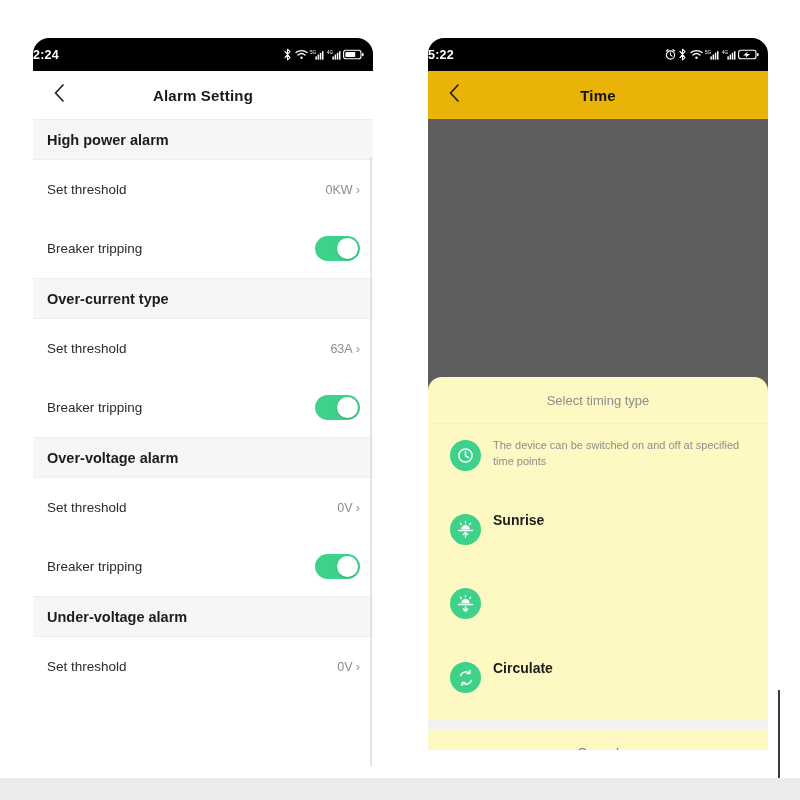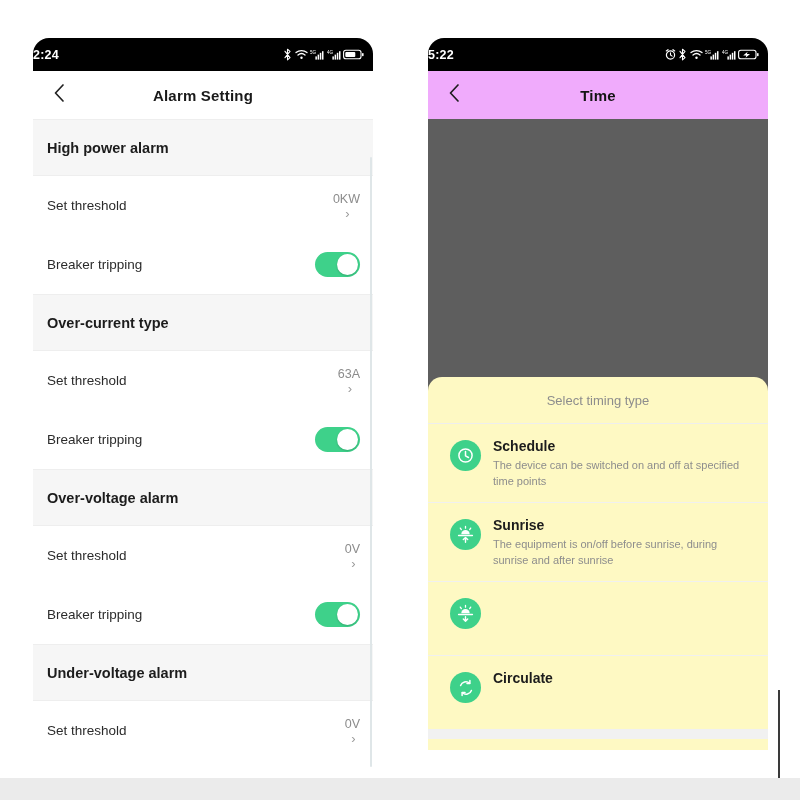--- a/index.html
+++ b/index.html
@@ -96,21 +96,21 @@
   }
 
   
   .alarm-body {
     position: relative;
     height: 659px;
     background: #ffffff;
     overflow: hidden;
   }
   .section-header {
-    height: 57px;
+    height: 41px;
     background: #f6f6f6;
     display: flex;
     align-items: center;
     padding: 0 0 0 14px;
     border-top: 1px solid #eeeeee;
     border-bottom: 1px solid #eeeeee;
   }
   .section-header .sh-label {
     font-size: 14.5px;
     font-weight: bold;
@@ -125,21 +125,20 @@
     padding: 0 13px 0 14px;
   }
   .row-label {
     font-size: 13.5px;
     color: #2b2b2b;
   }
   .row-right {
     display: flex;
     align-items: center;
     gap: 1px;
-    flex-direction: column;
   }
   .row-value {
     font-size: 12.5px;
     color: #8c8c8c;
   }
   .chev {
     color: #9a9a9a;
     font-size: 13px;
     line-height: 1;
     margin-left: 2px;
@@ -421,21 +420,21 @@
         <span>
           <svg width="21" height="11" viewBox="0 0 21 11">
               <rect x="0.6" y="1.2" width="17.4" height="8.6" rx="2.3" fill="none" stroke="#ffffff" stroke-width="1.1"></rect>
               <path d="M9.6 2.7L5.2 6.4h3.1L7.6 8.8l4.4-3.7H8.9z" fill="#ffffff"></path>
               <rect x="19" y="4" width="1.6" height="3.2" rx="0.7" fill="#ffffff"></rect>
             </svg>
         </span>
       </div>
     </div>
 
-    <div class="navbar" style="background:#f0abfc;">
+    <div class="navbar" style="background:#eab308;">
       <div class="nav-back">
         <span>
           <svg width="12" height="20" viewBox="0 0 12 20">
               <path d="M10 2L2.5 10 10 18" fill="none" stroke="#1e1e1e" stroke-width="1.7" stroke-linecap="round" stroke-linejoin="round"></path>
             </svg>
         </span>
       </div>
       <div class="nav-title" style="color:#141414;">Time</div>
     </div>
 
@@ -446,37 +445,35 @@
         <div class="sheet-title">Select timing type</div>
 
         <div class="option-row">
           <span class="opt-icon">
             <svg width="17" height="17" viewBox="0 0 17 17">
                 <circle cx="8.5" cy="8.5" r="6.6" fill="none" stroke="#ffffff" stroke-width="1.5"></circle>
                 <path d="M8.5 4.6v4.2l3 1.7" fill="none" stroke="#ffffff" stroke-width="1.5" stroke-linecap="round" stroke-linejoin="round"></path>
               </svg>
           </span>
           <span class="opt-text">
-            <span class="opt-title" style="display:block">Schedule</span>
             <span class="opt-desc" style="display:block">The device can be switched on and off at specified time points</span>
           </span>
         </div>
 
         <div class="option-row">
           <span class="opt-icon">
             <svg width="19" height="19" viewBox="0 0 19 19">
               <path d="M9.5 1.4v1.8M4.3 3.1l1 1.5M14.7 3.1l-1 1.5" stroke="#ffffff" stroke-width="1.3" stroke-linecap="round"></path>
               <path d="M5.3 9.3a4.2 4.2 0 0 1 8.4 0z" fill="#ffffff"></path>
               <path d="M2.6 10.5h13.8" stroke="#ffffff" stroke-width="1.4" stroke-linecap="round"></path>
               <path d="M9.5 17.3v-4.6M7.3 14.6l2.2-2.2 2.2 2.2" fill="none" stroke="#ffffff" stroke-width="1.4" stroke-linecap="round" stroke-linejoin="round"></path>
             </svg>
           </span>
           <span class="opt-text">
             <span class="opt-title" style="display:block">Sunrise</span>
-            <span class="opt-desc" style="display:block">The equipment is on/off before sunrise, during sunrise and after sunrise</span>
           </span>
         </div>
 
         <div class="option-row">
           <span class="opt-icon">
             <svg width="19" height="19" viewBox="0 0 19 19">
               <path d="M9.5 1.4v1.8M4.3 3.1l1 1.5M14.7 3.1l-1 1.5" stroke="#ffffff" stroke-width="1.3" stroke-linecap="round"></path>
               <path d="M5.3 9.3a4.2 4.2 0 0 1 8.4 0z" fill="#ffffff"></path>
               <path d="M2.6 10.5h13.8" stroke="#ffffff" stroke-width="1.4" stroke-linecap="round"></path>
               <path d="M9.5 12.7v4.6M7.3 15.1l2.2 2.2 2.2-2.2" fill="none" stroke="#ffffff" stroke-width="1.4" stroke-linecap="round" stroke-linejoin="round"></path>

